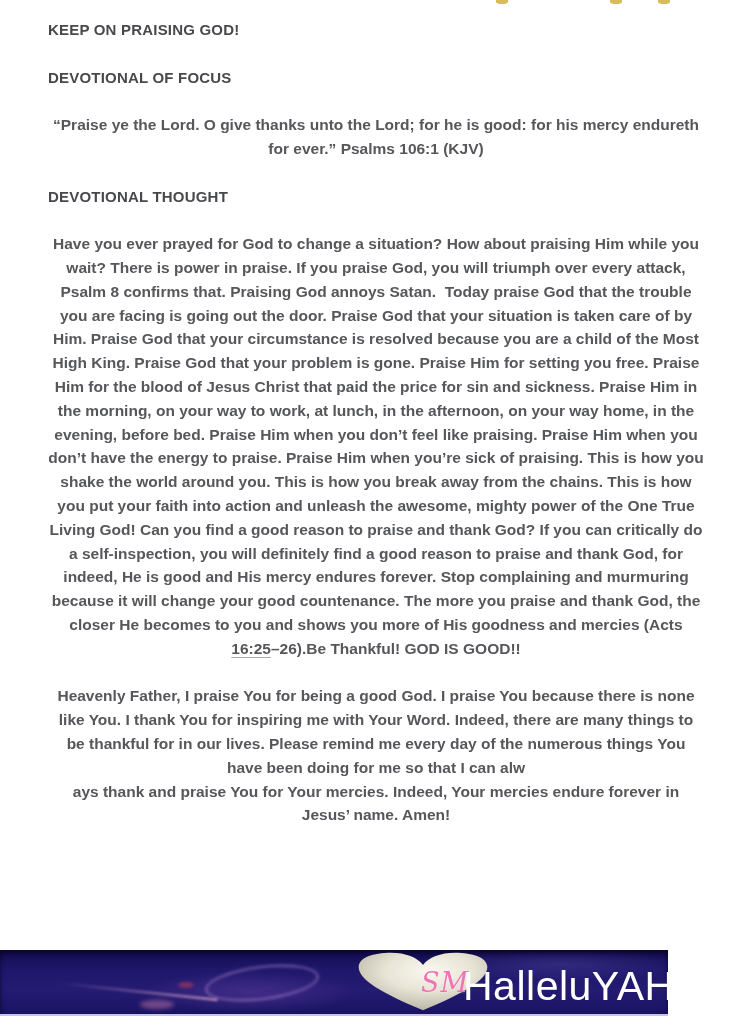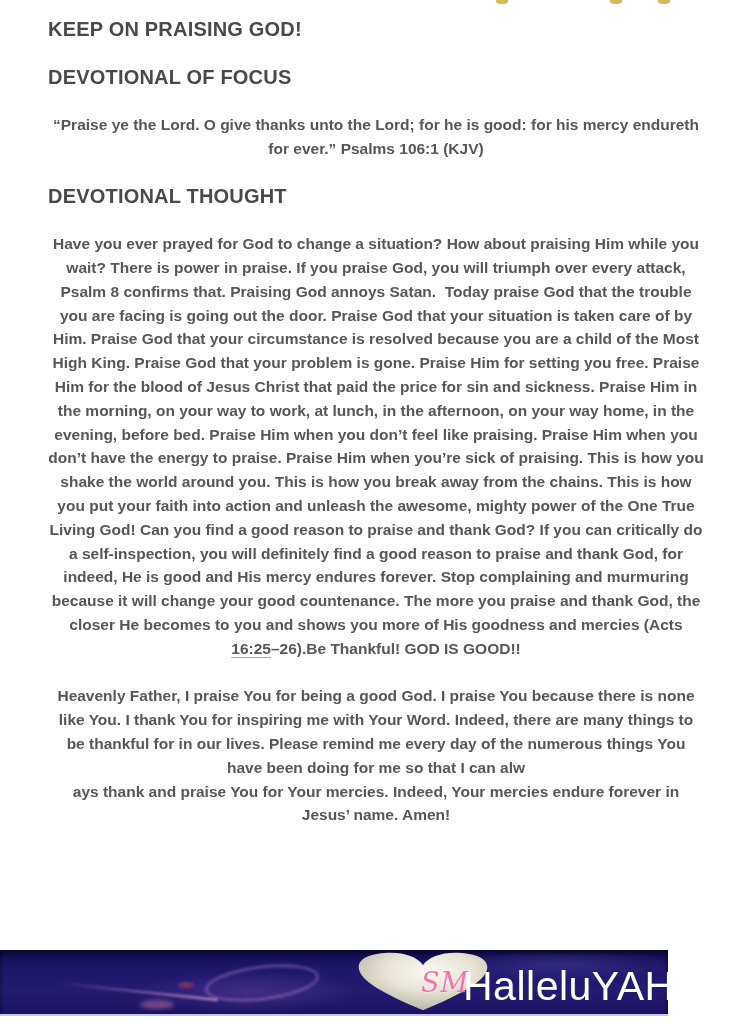--- a/index.html
+++ b/index.html
@@ -32,21 +32,21 @@
     left: 48px; top: 0;
     width: 656px;
     padding-top: 18px;
     color: #56575b;
     font-weight: bold;
     font-size: 15.5px;
     line-height: 23.8px;
   }
   .heading {
     margin: 0 0 23.8px 0;
-    font-size: 20px;
+    font-size: 15px;
     line-height: 23.8px;
     color: #48494c;
     letter-spacing: .2px;
   }
   .para {
     margin: 0 0 23.8px 0;
     white-space: pre-wrap;
     text-align: center;
   }
   .ref-link {

